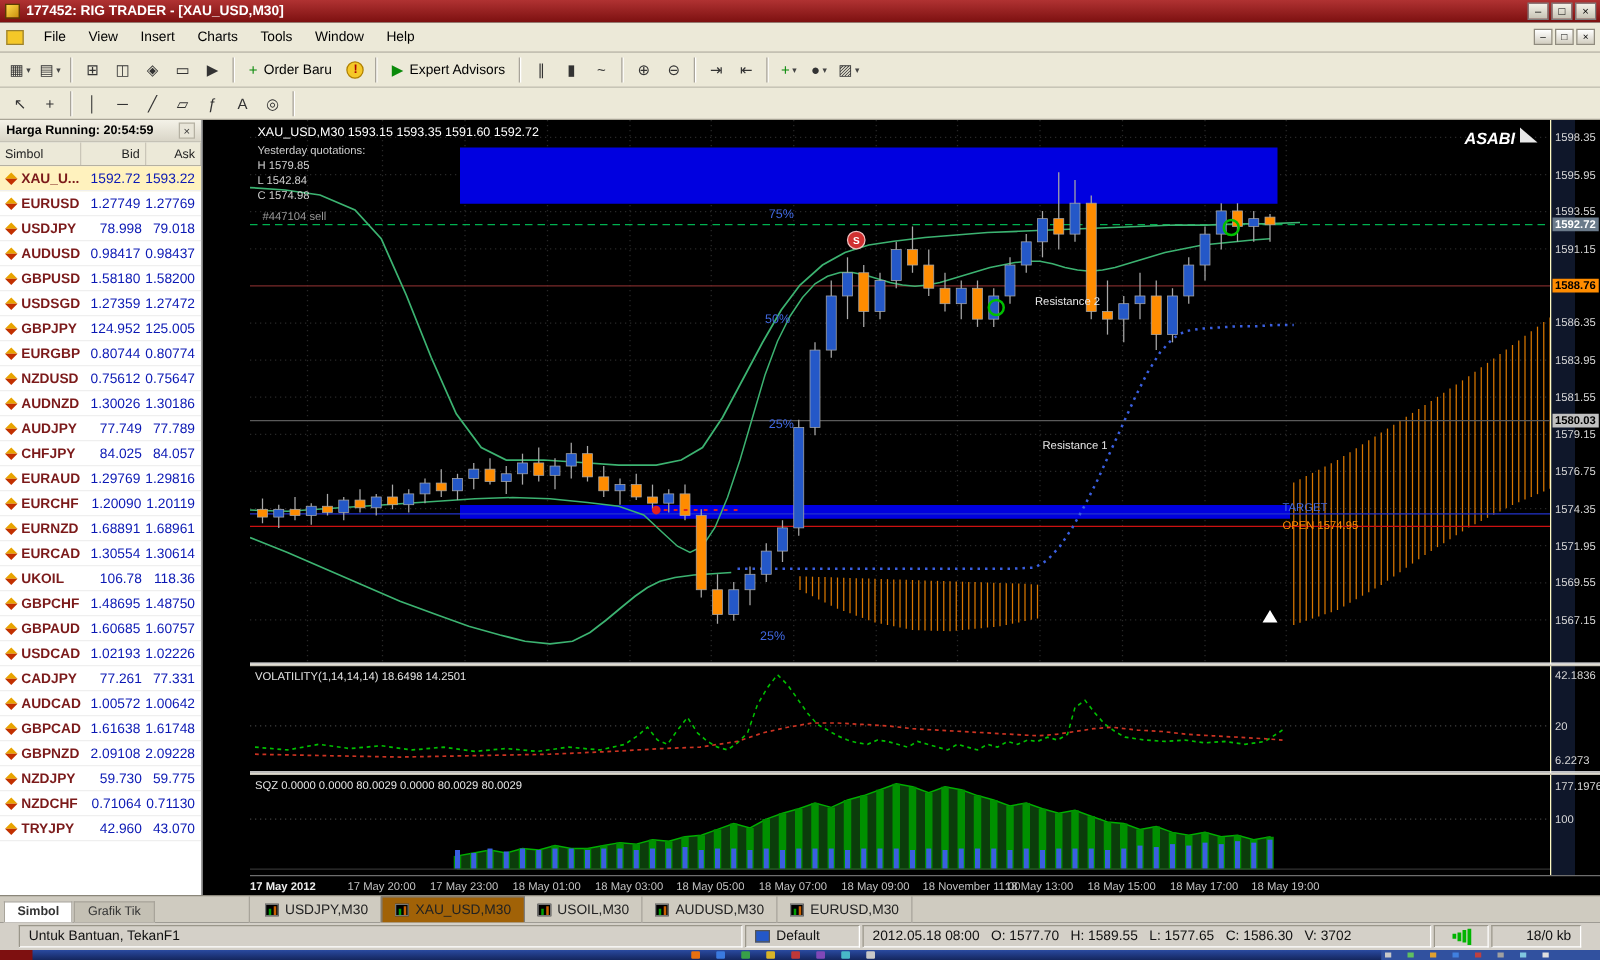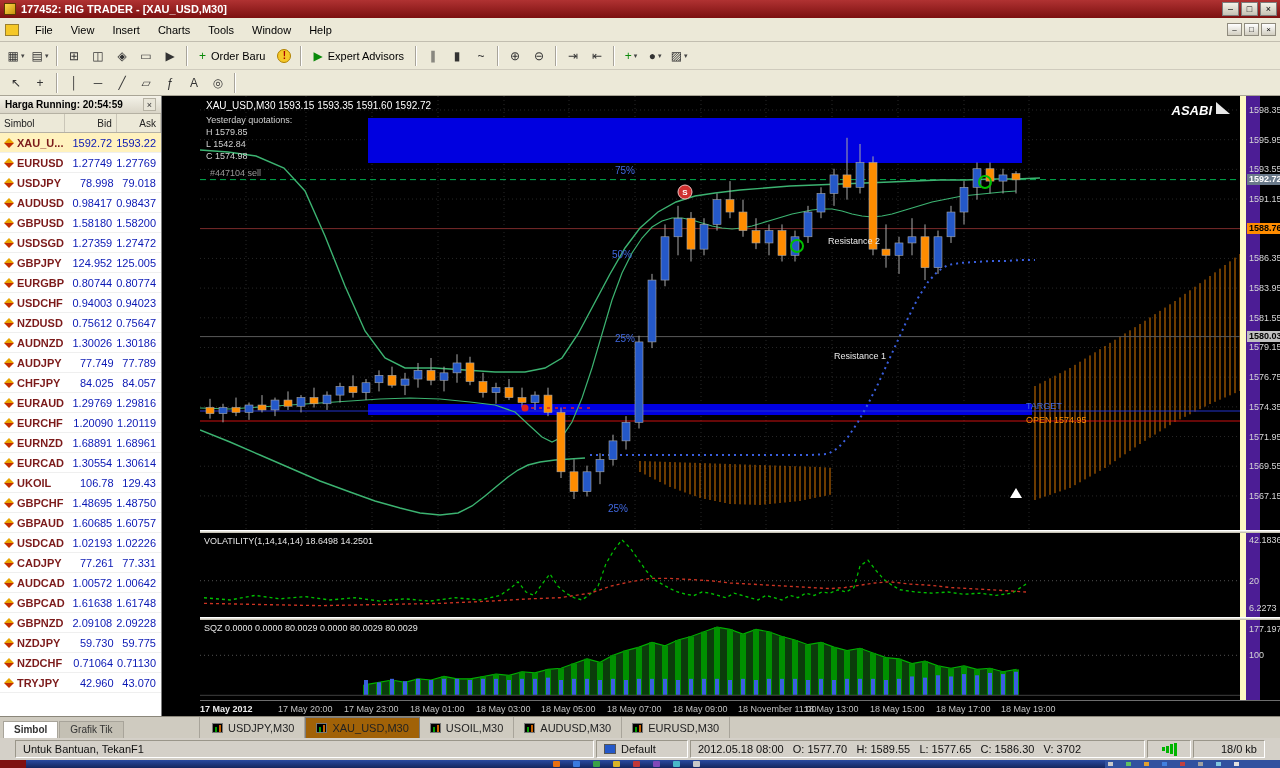--- a/index.html
+++ b/index.html
@@ -46,21 +46,21 @@
 .mw-bid{width:64px;text-align:right;color:#0A18B4;padding-right:4px}
 .mw-ask{width:54px;text-align:right;color:#0A18B4;padding-right:5px}
 .chart-zone{position:absolute;left:200px;top:96px;width:1080px;height:620px;background:#000}
 #main-svg{position:absolute;left:0;top:0}
 #vol-svg{position:absolute;left:0;top:437px;width:1040px;height:84px}
 #sqz-svg{position:absolute;left:0;top:524px;width:1040px;height:80px}
 .split{position:absolute;left:0;width:1080px;height:3px;background:linear-gradient(180deg,#f2f0e8,#b8b4a6);border-top:1px solid #fff;z-index:5}
 .s1{top:434px}.s2{top:521px}
 .ind-h{position:absolute;left:4px;font-size:9px;color:#E4E4E4;z-index:4;white-space:pre}
 .vh{top:440px}.sh{top:527px}
-.scale{position:absolute;left:1040px;top:0;width:20px;height:604px;border-left:6px solid #fef9c3;background:#4c1d95;z-index:3}
+.scale{position:absolute;left:1040px;top:0;width:20px;height:604px;border-left:1px solid #fef9c3;background:#0f172a;z-index:3}
 .plab{position:absolute;left:3px;font-size:9px;color:#D6D6D6;white-space:nowrap}
 .pbox{position:absolute;left:1px;font-size:9px;padding:0 2px;line-height:11px;font-weight:bold;white-space:nowrap}
 .time-axis{position:absolute;left:0;top:604px;width:1080px;height:16px;background:#000;border-top:1px solid #6E6E6E;z-index:4}
 .tlab{position:absolute;top:3px;font-size:9px;color:#C2C2C2;white-space:nowrap}
 .tlab.date{color:#ECECEC;font-weight:bold}
 .bottom-tabs{position:absolute;left:0;top:716px;width:1280px;height:22px;background:#CFCBC0;border-top:1px solid #8a867a;display:flex}
 .mw-tabs{width:200px;display:flex;align-items:flex-end;padding-left:3px;border-right:1px solid #a8a49a}
 .mw-tab{font-size:10px;padding:2px 10px 3px;color:#333;border:1px solid #a8a49a;border-bottom:none;background:#C4C0B4;margin-right:1px}
 .mw-tab.active{background:#fff;font-weight:bold}
 .chart-tabs{flex:1;display:flex;align-items:stretch;padding-left:2px}
@@ -296,29 +296,20 @@
         </span>
         <span class="mw-sym">EURGBP</span>
         <span class="mw-bid">0.80744</span>
         <span class="mw-ask">0.80774</span>
       </div>
       <div class="mw-row">
         <span class="mw-ico">
           <span class="tri-up"></span>
           <span class="tri-dn"></span>
         </span>
-        <span class="mw-sym">USDCHF</span>
-        <span class="mw-bid">0.94003</span>
-        <span class="mw-ask">0.94023</span>
-      </div>
-      <div class="mw-row">
-        <span class="mw-ico">
-          <span class="tri-up"></span>
-          <span class="tri-dn"></span>
-        </span>
         <span class="mw-sym">NZDUSD</span>
         <span class="mw-bid">0.75612</span>
         <span class="mw-ask">0.75647</span>
       </div>
       <div class="mw-row">
         <span class="mw-ico">
           <span class="tri-up"></span>
           <span class="tri-dn"></span>
         </span>
         <span class="mw-sym">AUDNZD</span>
@@ -379,21 +370,21 @@
         <span class="mw-bid">1.30554</span>
         <span class="mw-ask">1.30614</span>
       </div>
       <div class="mw-row">
         <span class="mw-ico">
           <span class="tri-up"></span>
           <span class="tri-dn"></span>
         </span>
         <span class="mw-sym">UKOIL</span>
         <span class="mw-bid">106.78</span>
-        <span class="mw-ask">129.43</span>
+        <span class="mw-ask">118.36</span>
       </div>
       <div class="mw-row">
         <span class="mw-ico">
           <span class="tri-up"></span>
           <span class="tri-dn"></span>
         </span>
         <span class="mw-sym">GBPCHF</span>
         <span class="mw-bid">1.48695</span>
         <span class="mw-ask">1.48750</span>
       </div>

